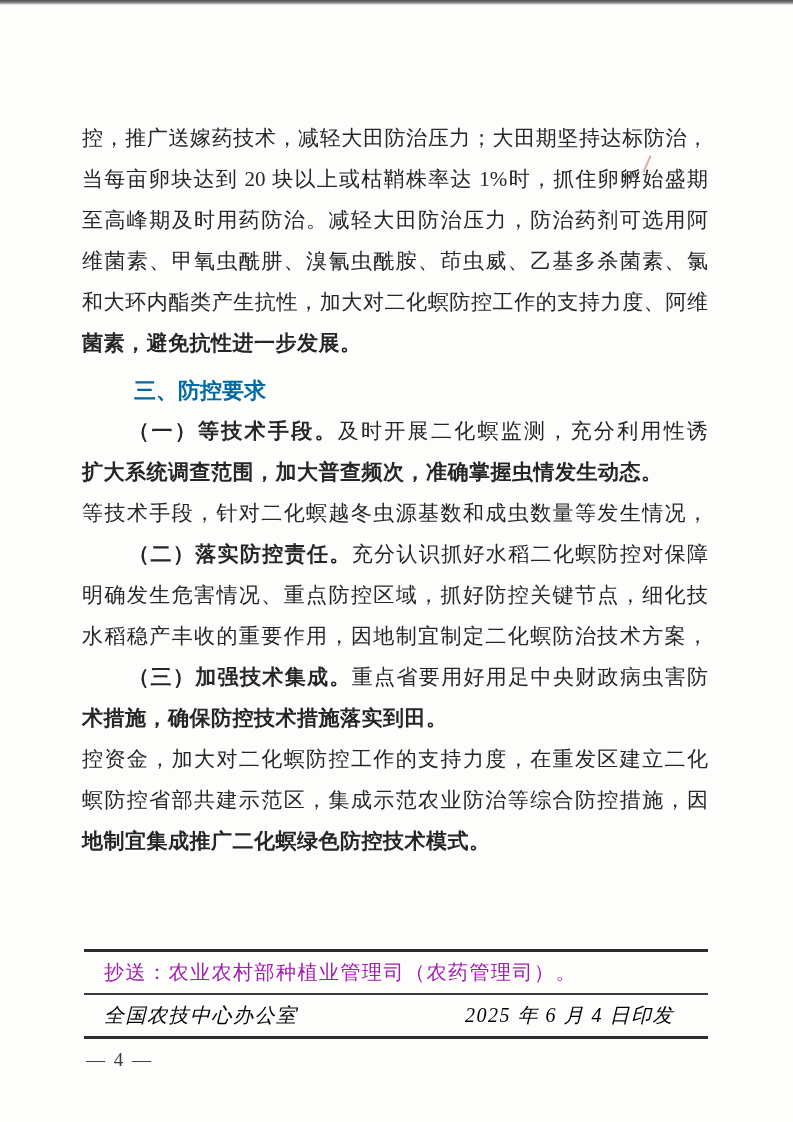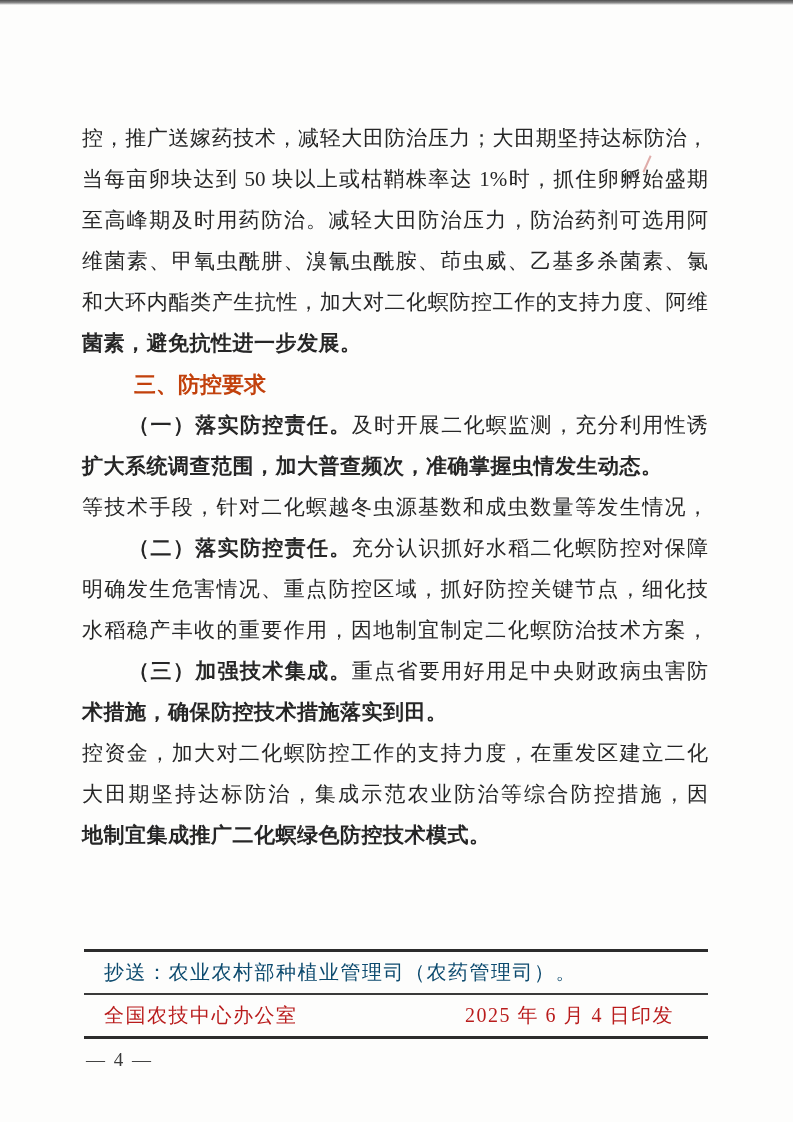--- a/index.html
+++ b/index.html
@@ -46,94 +46,95 @@
     white-space: normal;
   }
   .ln.end {
     text-align-last: left;
     letter-spacing: 0.5px;
     font-weight: bold;
   }
   .ln.first { text-indent: 2.2em; }
   .lead { font-weight: bold; }
   .heading {
-    margin: 0 0 0 52px;
+    margin: 6px 0 0 52px;
     font-family: "Liberation Sans", "DejaVu Sans", sans-serif;
     font-weight: 600;
     font-size: 22px;
     line-height: 41px;
-    color: #c2410c;
+    color: #0369a1;
   }
   .doc-footer {
     position: absolute;
     left: 84px;
     top: 949px;
     width: 624px;
   }
   .rule { width: 100%; background: #2c2c2c; }
   .rule.thick { height: 3px; }
   .rule.thin { height: 2px; background: #3a3a3a; }
   .cc-row {
     height: 41px;
     line-height: 41px;
     padding-left: 20px;
     font-size: 20px;
     letter-spacing: 1.5px;
-    color: #0c4a6e;
+    color: #a21caf;
   }
   .issue-row {
     display: flex;
     justify-content: space-between;
     align-items: center;
     height: 41px;
     line-height: 41px;
     padding: 0 34px 0 20px;
     font-size: 20px;
     letter-spacing: 1.5px;
-    color: #b91c1c;
+    color: #000000;
+    font-style: italic;
   }
   .page-num {
     position: absolute;
     left: 86px;
     top: 1048px;
     font-size: 19px;
     line-height: 24px;
     letter-spacing: 2px;
     color: #3a3a3a;
   }
 </style>
 </head>
 <body>
 
 <div class="page">
   <div class="scan-edge"></div>
   <div class="pen-mark"></div>
 
   <main class="content">
     <p class="ln">控，推广送嫁药技术，减轻大田防治压力；大田期坚持达标防治，</p>
-    <p class="ln">当每亩卵块达到 50 块以上或枯鞘株率达 1%时，抓住卵孵始盛期</p>
+    <p class="ln">当每亩卵块达到 20 块以上或枯鞘株率达 1%时，抓住卵孵始盛期</p>
     <p class="ln">至高峰期及时用药防治。减轻大田防治压力，防治药剂可选用阿</p>
     <p class="ln">维菌素、甲氧虫酰肼、溴氰虫酰胺、茚虫威、乙基多杀菌素、氯</p>
     <p class="ln">和大环内酯类产生抗性，加大对二化螟防控工作的支持力度、阿维</p>
     <p class="ln end">菌素，避免抗性进一步发展。</p>
 
     <h2 class="heading">三、防控要求</h2>
 
-    <p class="ln first"><span class="lead">（一）落实防控责任。</span><span>及时开展二化螟监测，充分利用性诱</span></p>
+    <p class="ln first"><span class="lead">（一）等技术手段。</span><span>及时开展二化螟监测，充分利用性诱</span></p>
     <p class="ln end">扩大系统调查范围，加大普查频次，准确掌握虫情发生动态。</p>
     <p class="ln">等技术手段，针对二化螟越冬虫源基数和成虫数量等发生情况，</p>
 
     <p class="ln first"><span class="lead">（二）落实防控责任。</span><span>充分认识抓好水稻二化螟防控对保障</span></p>
     <p class="ln">明确发生危害情况、重点防控区域，抓好防控关键节点，细化技</p>
     <p class="ln">水稻稳产丰收的重要作用，因地制宜制定二化螟防治技术方案，</p>
     <p class="ln first"><span class="lead">（三）加强技术集成。</span><span>重点省要用好用足中央财政病虫害防</span></p>
 
     <p class="ln end">术措施，确保防控技术措施落实到田。</p>
     <p class="ln">控资金，加大对二化螟防控工作的支持力度，在重发区建立二化</p>
-    <p class="ln">大田期坚持达标防治，集成示范农业防治等综合防控措施，因</p>
+    <p class="ln">螟防控省部共建示范区，集成示范农业防治等综合防控措施，因</p>
     <p class="ln end">地制宜集成推广二化螟绿色防控技术模式。</p>
   </main>
 
   <footer class="doc-footer">
     <div class="rule thick"></div>
     <div class="cc-row">抄送：农业农村部种植业管理司（农药管理司）。</div>
     <div class="rule thin"></div>
     <div class="issue-row">
       <span>全国农技中心办公室</span>
       <span>2025 年 6 月 4 日印发</span>

